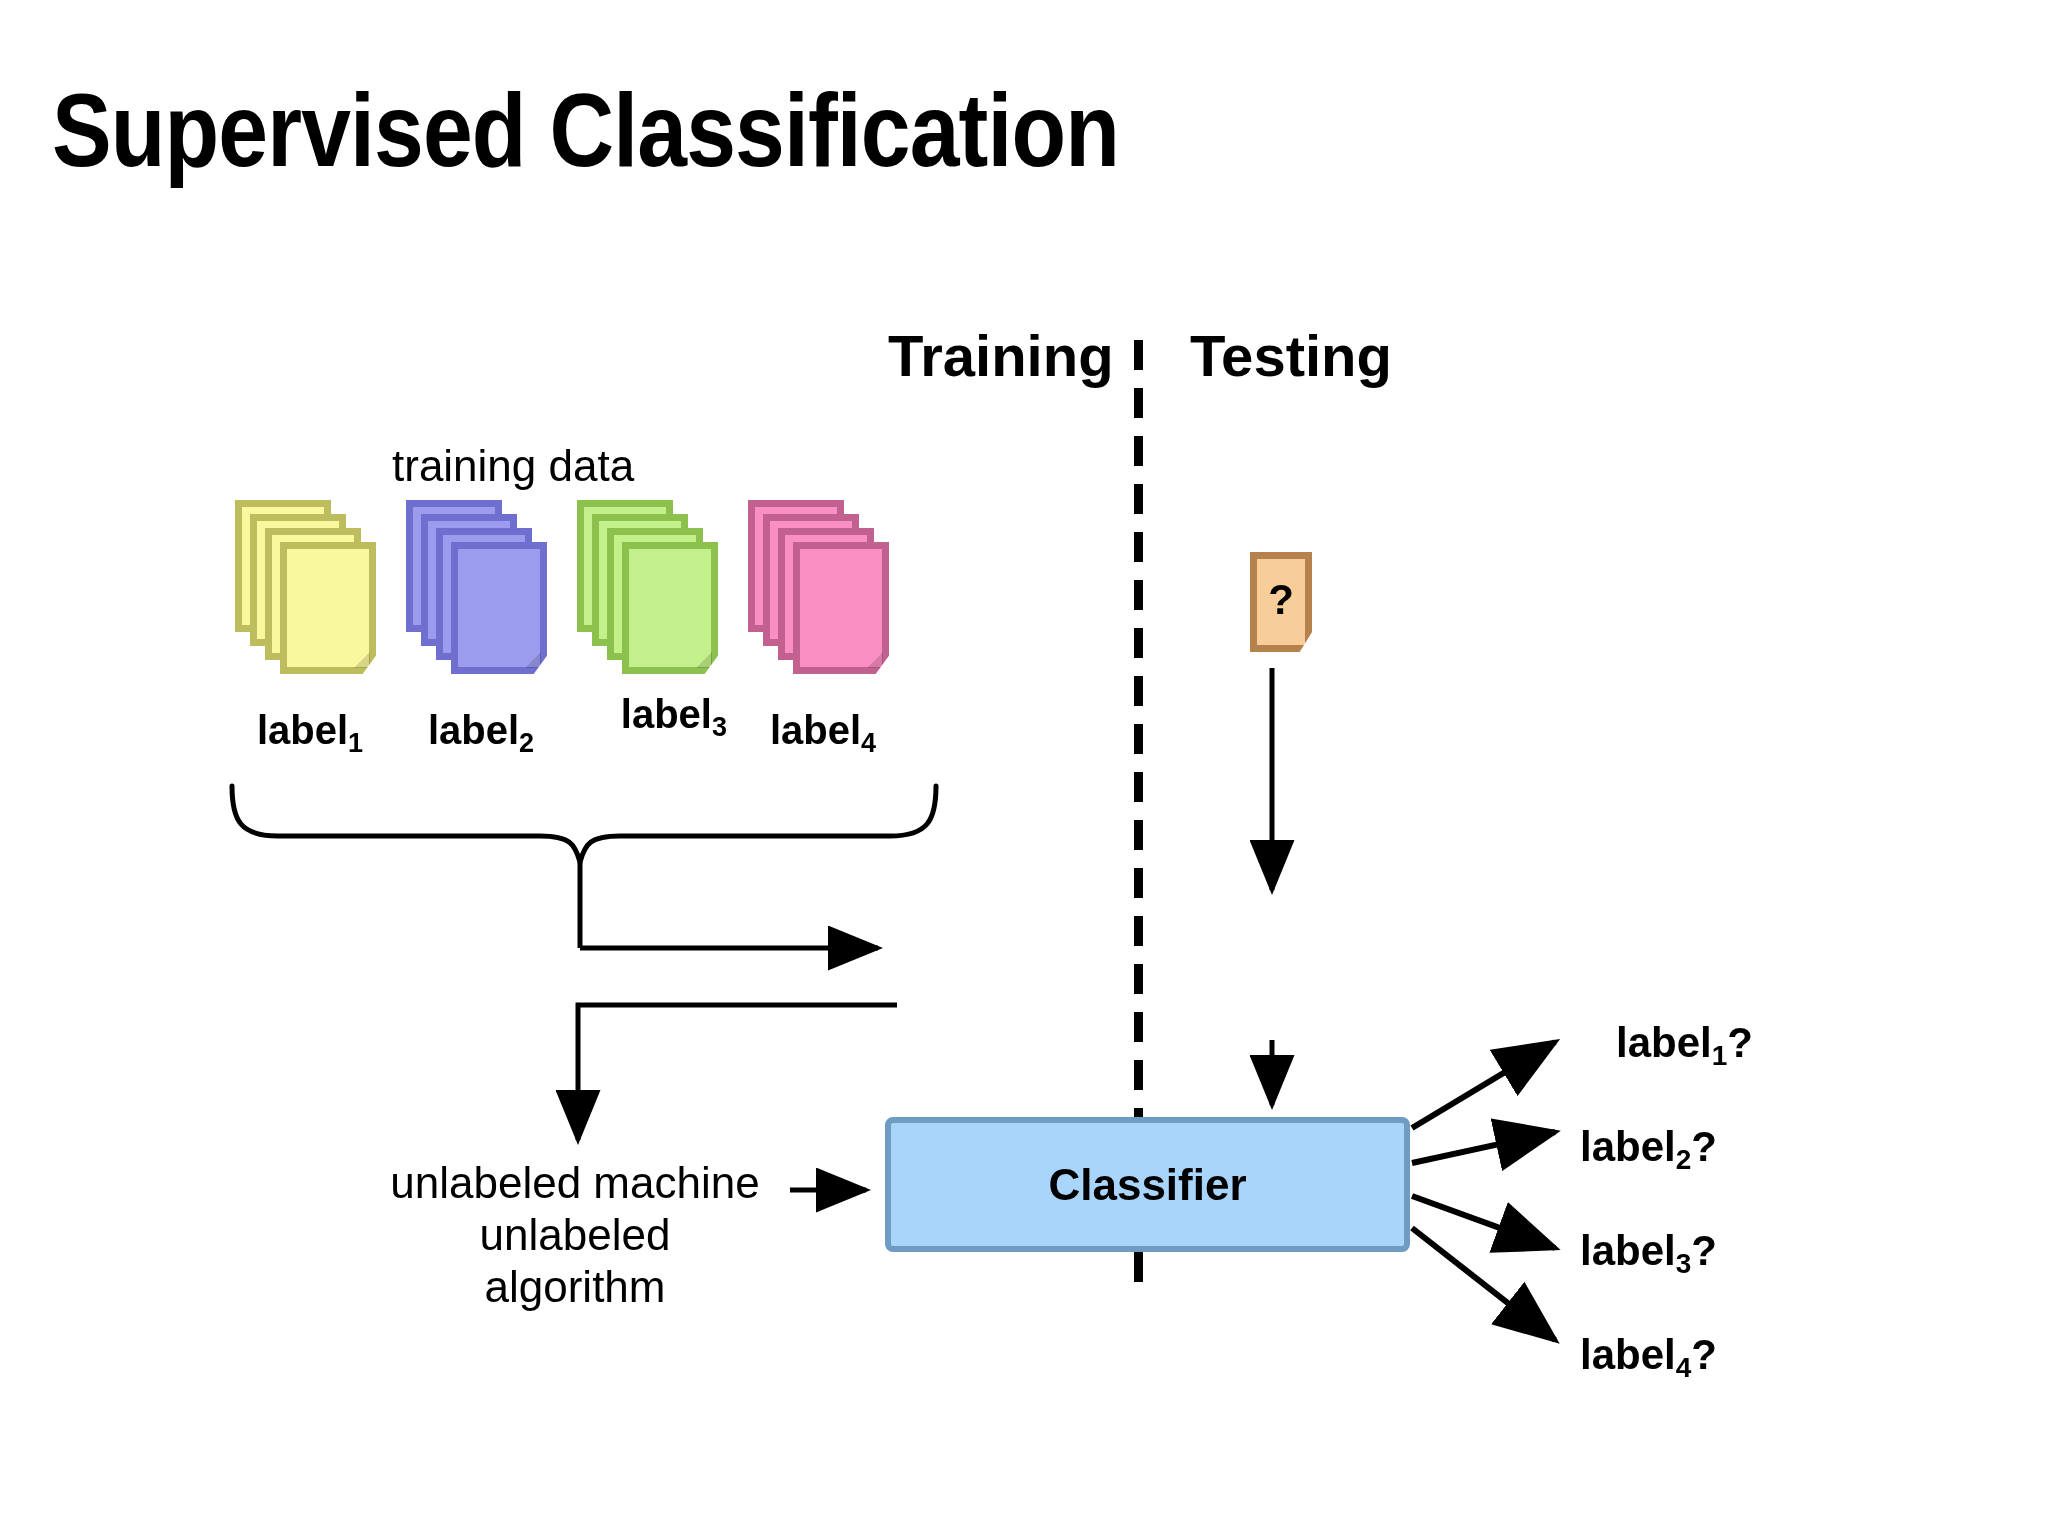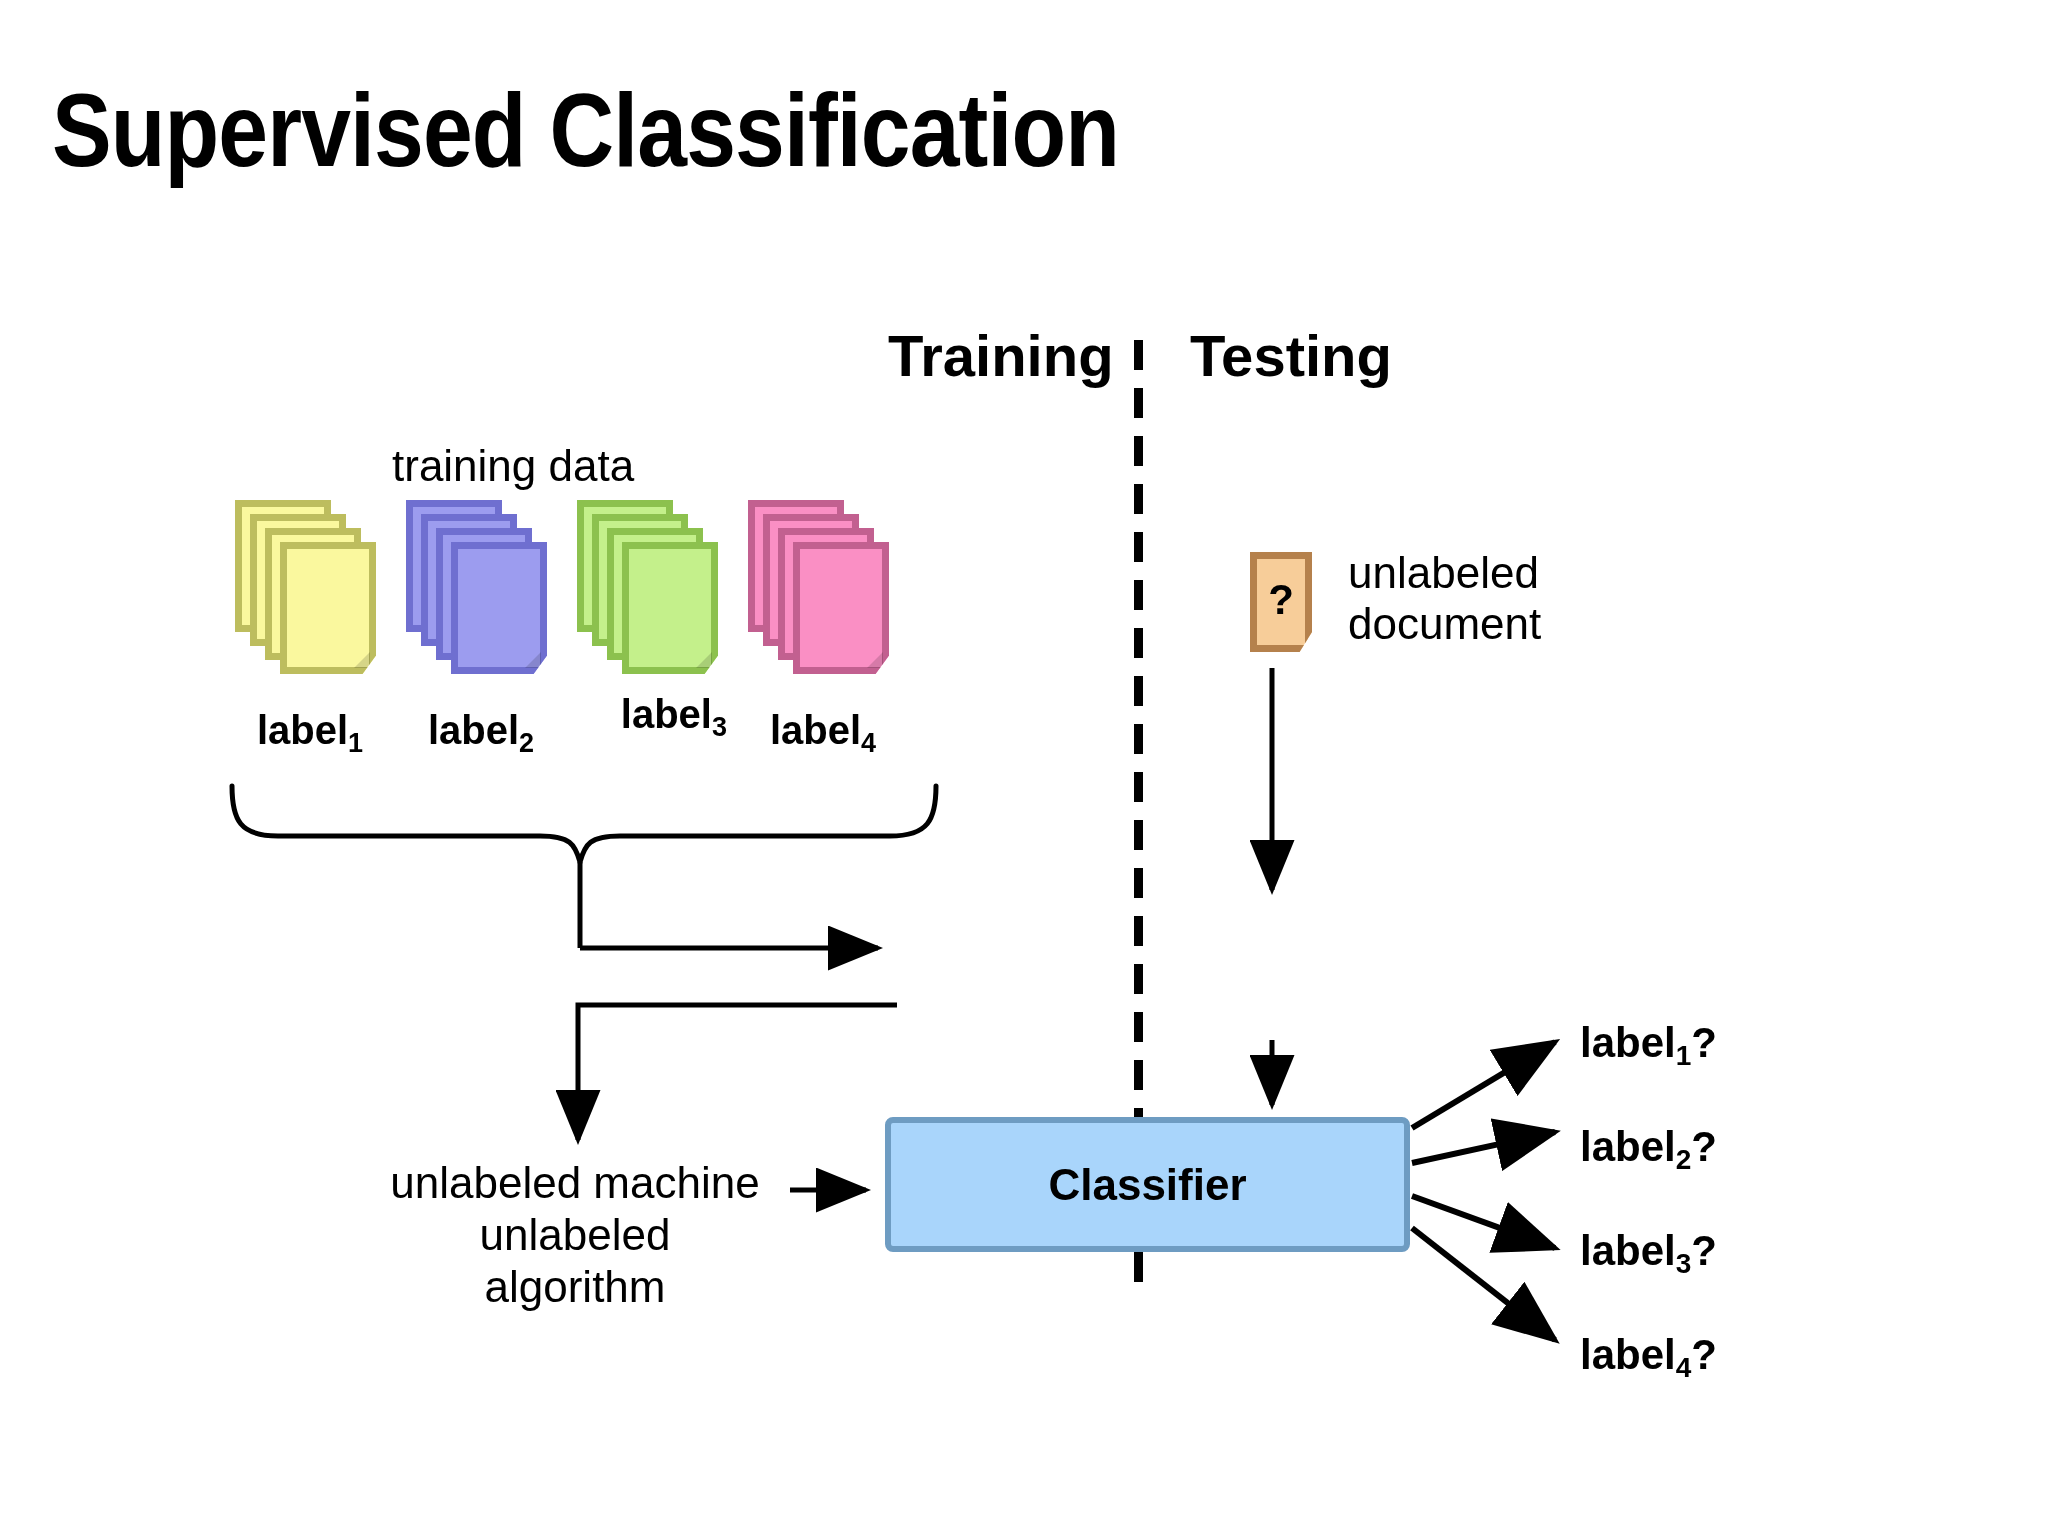--- a/index.html
+++ b/index.html
@@ -163,35 +163,31 @@
   <div class="labelcap" style="left:577px;top:694px;width:150px;text-align:right;">
     <span>label</span><span class="sub">3</span>
   </div>
   <div class="labelcap" style="left:748px;top:710px;width:150px;">
     <span>label</span><span class="sub">4</span>
   </div>
 
   <div class="qdoc" style="background: rgb(247, 205, 153); border-color: rgb(181, 129, 76);">
     <span>?</span>
   </div>
-  <div class="unlabeled-text">
-    <div>unlabeled</div>
-    <div>document</div>
-  </div>
 
   <div class="box classifier" style="background: rgb(169, 213, 251); border-color: rgb(110, 156, 194);">
     <span>Classifier</span>
   </div>
 
   <div class="sml">
     <div>unlabeled machine</div>
     <div>unlabeled algorithm</div>
   </div>
 
-  <div class="outlabel" style="left:1580px;top:1022px;text-align:center;">
+  <div class="outlabel" style="left:1616px;top:1022px;text-align:center;">
     <span>label</span><span class="sub">1</span><span>?</span>
   </div>
   <div class="outlabel" style="left:1580px;top:1126px;">
     <span>label</span><span class="sub">2</span><span>?</span>
   </div>
   <div class="outlabel" style="left:1580px;top:1230px;">
     <span>label</span><span class="sub">3</span><span>?</span>
   </div>
   <div class="outlabel" style="left:1580px;top:1334px;">
     <span>label</span><span class="sub">4</span><span>?</span>

